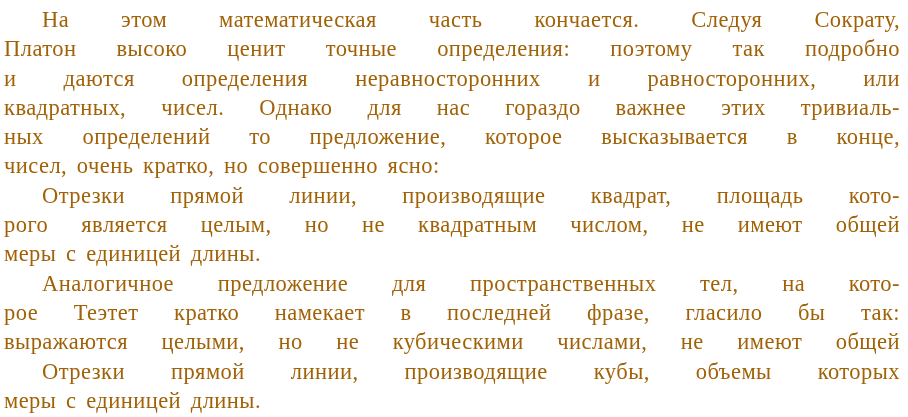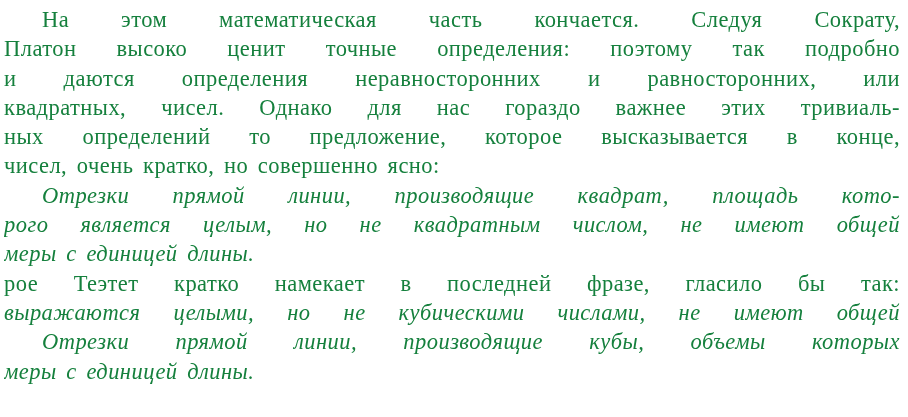--- a/index.html
+++ b/index.html
@@ -12,21 +12,21 @@
     height: 417px;
     overflow: hidden;
   }
   .page {
     box-sizing: border-box;
     width: 908px;
     height: 417px;
     padding: 5px 8px 0 4px;
     font-family: "Liberation Serif", "DejaVu Serif", serif;
     font-size: 22.5px;
-    color: #15803d;
+    color: #a16207;
     letter-spacing: 0.02em;
     word-spacing: 0.16em;
     -webkit-font-smoothing: antialiased;
   }
   .para {
     margin: 0;
     padding: 0;
   }
   .line {
     height: 29.3px;
@@ -38,21 +38,20 @@
     text-align: justify;
     text-align-last: justify;
   }
   .line.end {
     text-align: left;
   }
   .line.indent {
     text-indent: 38px;
   }
   .para.italic .line {
-    font-style: italic;
   }
 </style>
 </head>
 <body>
 
 <div class="page">
 
   <div class="para">
     <div class="line fill indent">На этом математическая часть кончается. Следуя Сократу,</div>
     <div class="line fill">Платон высоко ценит точные определения: поэтому так подробно</div>
@@ -62,20 +61,21 @@
     <div class="line end">чисел, очень кратко, но совершенно ясно:</div>
   </div>
 
   <div class="para italic">
     <div class="line fill indent">Отрезки прямой линии, производящие квадрат, площадь кото-</div>
     <div class="line fill">рого является целым, но не квадратным числом, не имеют общей</div>
     <div class="line end">меры с единицей длины.</div>
   </div>
 
   <div class="para">
+    <div class="line fill indent">Аналогичное предложение для пространственных тел, на кото-</div>
     <div class="line fill">рое Теэтет кратко намекает в последней фразе, гласило бы так:</div>
   </div>
 
   <div class="para italic">
     <div class="line fill">выражаются целыми, но не кубическими числами, не имеют общей</div>
     <div class="line fill indent">Отрезки прямой линии, производящие кубы, объемы которых</div>
     <div class="line end">меры с единицей длины.</div>
   </div>
 
 </div>

